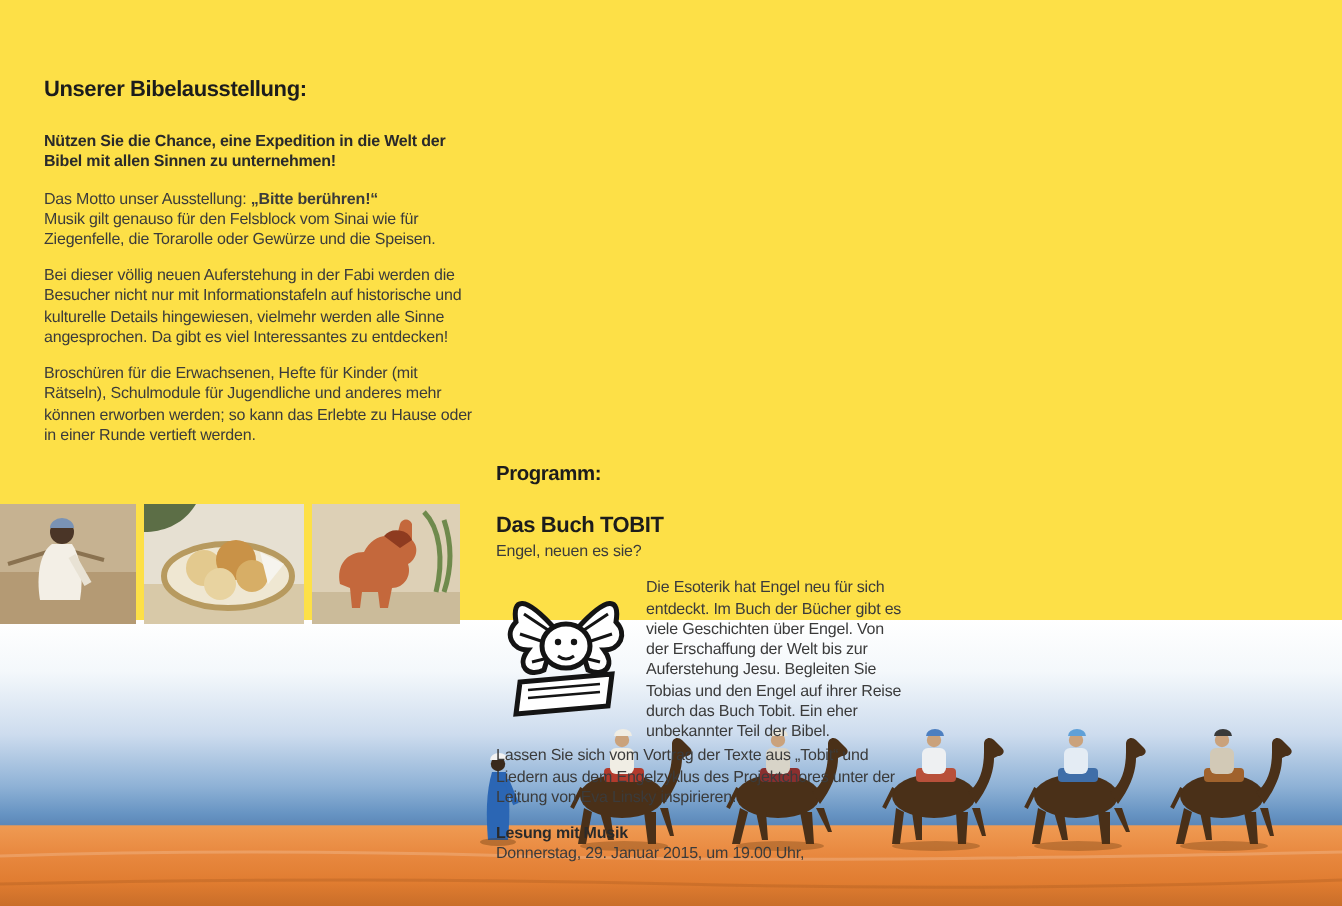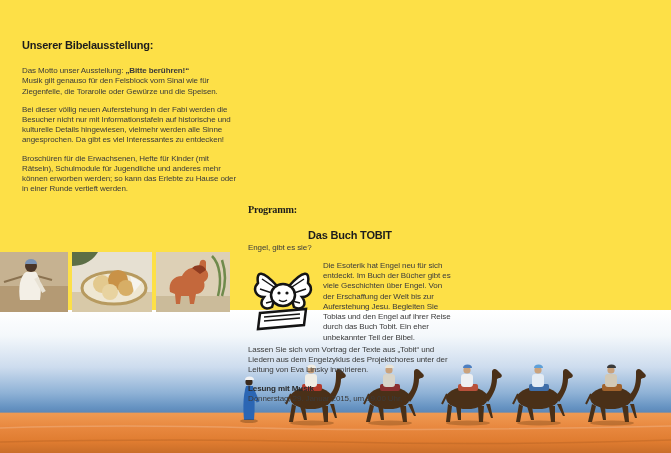--- a/index.html
+++ b/index.html
@@ -7,22 +7,22 @@
     position:relative;width:671px;height:453px;margin:0 auto;
     background:#fde047;overflow:hidden;
     font-family:"Liberation Sans","DejaVu Sans",sans-serif;
     color:#3b3b3b;
   }
   .col{position:absolute;font-size:8px;line-height:1.28;letter-spacing:-0.1px;}
   .col p{margin:0 0 8px 0;}
   .col-left{left:22px;top:38px;width:215px;}
   .col-mid{left:248px;top:38px;width:204px;}
   .h1{font-size:11px;font-weight:bold;color:#1c1c1c;margin:0 0 14px 0;letter-spacing:-0.2px;}
-  .h2{font-size:10.2px;font-weight:bold;color:#1c1c1c;margin:0 0 10px 0;letter-spacing:-0.2px;font-family:Liberation Serif, serif;}
-  .h3{font-size:11px;font-weight:bold;color:#1c1c1c;margin:12px 0 1px 0;letter-spacing:-0.2px;text-align:center;}
+  .h2{font-size:10.2px;font-weight:bold;color:#1c1c1c;margin:0 0 10px 0;letter-spacing:-0.2px;}
+  .h3{font-size:11px;font-weight:bold;color:#1c1c1c;margin:12px 0 1px 0;letter-spacing:-0.2px;}
   .b{font-weight:bold;color:#2a2a2a;}
   .tight{margin-bottom:0 !important;}
   .angel-row{display:flex;gap:5px;margin-bottom:2px;}
   .angel-art{flex:0 0 70px;}
   .angel-text{width:132px;}
   .photo-strip{position:absolute;left:0;top:252px;display:flex;gap:4px;z-index:3;}
   .photo{display:block;}
   .panorama{
     position:absolute;left:0;top:310px;width:671px;height:143px;z-index:1;
     background:linear-gradient(to bottom,
@@ -32,20 +32,21 @@
   .panorama svg{position:absolute;left:0;top:0;}
   .zt{position:relative;z-index:2;}
 </style>
 </head>
 <body>
 
 <div class="page">
 
   <section class="col col-left zt">
     <h1 class="h1">Unserer Bibelausstellung:</h1>
+    <p class="b">Nützen Sie die Chance, eine Expedition in die Welt der Bibel mit allen Sinnen zu unternehmen!</p>
     <p><span>Das Motto unser Ausstellung: </span><strong>„Bitte berühren!“</strong><br>
       <span>Musik gilt genauso für den Felsblock vom Sinai wie für Ziegenfelle, die Torarolle oder Gewürze und die Speisen.</span></p>
     <p>Bei dieser völlig neuen Auferstehung in der Fabi werden die Besucher nicht nur mit Informationstafeln auf historische und kulturelle Details hingewiesen, vielmehr werden alle Sinne angesprochen. Da gibt es viel Interessantes zu entdecken!</p>
     <p>Broschüren für die Erwachsenen, Hefte für Kinder (mit Rätseln), Schulmodule für Jugendliche und anderes mehr können erworben werden; so kann das Erlebte zu Hause oder in einer Runde vertieft werden.</p>
   </section>
 
   <div class="photo-strip">
     <svg class="photo" width="68" height="60" viewBox="0 0 68 60">
       <rect width="68" height="60" fill="#c6b291"></rect>
       <rect y="34" width="68" height="26" fill="#b49a74"></rect>
@@ -71,21 +72,21 @@
       <rect y="44" width="74" height="16" fill="#cbbb9a"></rect>
       <path d="M56,4 C64,12 66,28 62,44 M66,8 C70,20 70,32 66,44" stroke="#6f8a4c" stroke-width="2.5" fill="none"></path>
       <path d="M14,40 C12,30 18,24 26,24 C30,16 38,14 42,18 L44,10 C45,7 49,7 50,10 L50,18 C54,22 52,28 48,30 C50,36 46,42 40,42 L38,52 L34,52 L33,44 L25,44 L24,52 L20,52 L19,42 Z" fill="#c4683c"></path>
       <path d="M36,16 a8,7 0 0 1 14,2 l-6,4 Z" fill="#8e3b20"></path>
     </svg>
   </div>
 
   <section class="col col-mid zt">
     <h2 class="h2">Programm:</h2>
     <h3 class="h3">Das Buch TOBIT</h3>
-    <p>Engel, gibt es sie?</p>
+    <p>Engel, neuen es sie?</p>
     <div class="angel-row">
       <svg class="angel-art" width="70" height="76" viewBox="0 0 70 76">
         <path d="M30,26 C14,8 8,10 10,22 C4,28 8,36 16,36 C10,44 16,50 24,46 Z" fill="#fff" stroke="#141414" stroke-width="2.5"></path>
         <path d="M40,26 C56,8 62,10 60,22 C66,28 62,36 54,36 C60,44 54,50 46,46 Z" fill="#fff" stroke="#141414" stroke-width="2.5"></path>
         <path d="M14,18 L26,26 M12,28 L24,32 M18,42 L26,40 M56,18 L44,26 M58,28 L46,32 M52,42 L44,40" stroke="#141414" stroke-width="1.5"></path>
         <ellipse cx="35" cy="34" rx="12" ry="11" fill="#fff" stroke="#141414" stroke-width="2.5"></ellipse>
         <circle cx="31" cy="32" r="1.6" fill="#141414"></circle>
         <circle cx="39" cy="32" r="1.6" fill="#141414"></circle>
         <path d="M31,39 q4,3 8,0" stroke="#141414" stroke-width="1.5" fill="none"></path>
         <path d="M12,52 L58,48 L56,64 L10,68 Z" fill="#fff" stroke="#141414" stroke-width="2.5"></path>

